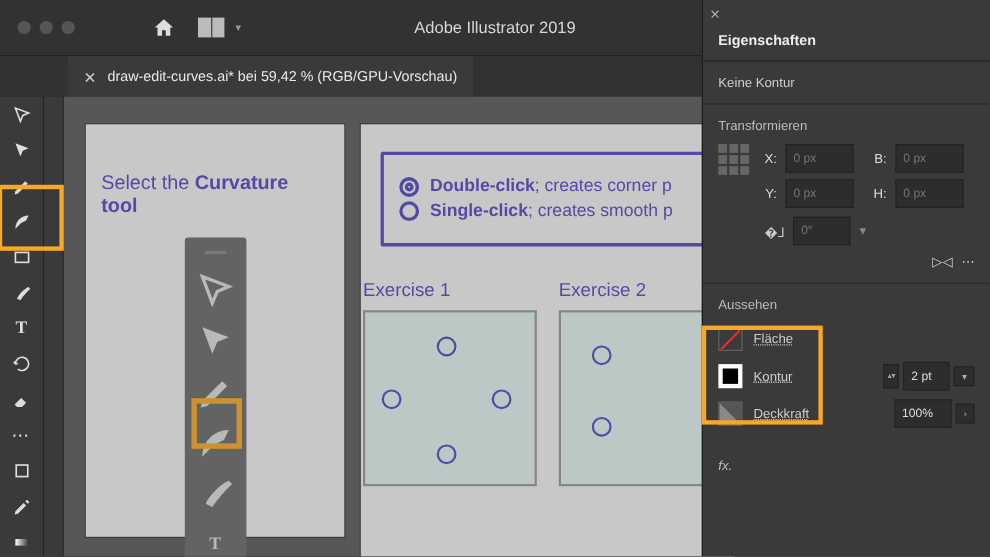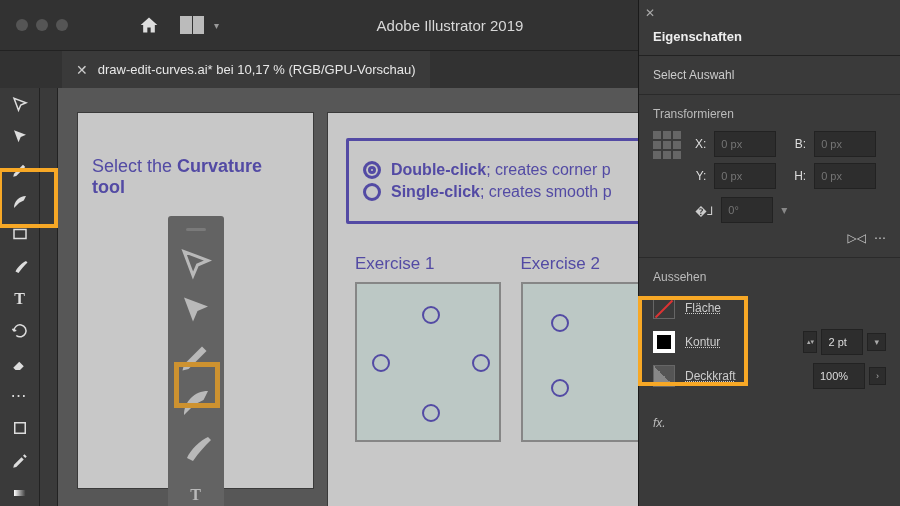--- a/index.html
+++ b/index.html
@@ -43,21 +43,21 @@
   .mini-grip { width: 20px; height: 3px; background: #888; border-radius: 2px; margin-bottom: 6px; }
   .mini-tool { width: 36px; height: 36px; display: flex; align-items: center; justify-content: center; color: #ddd; }
   .mini-hl { position: absolute; border: 5px solid #f7a826; left: 6px; top: 146px; width: 46px; height: 46px; }
 
   
   .info-box { margin: 25px 18px 30px; border: 3px solid #5449c0; padding: 16px 14px; border-radius: 2px; }
   .info-row { display: flex; align-items: center; gap: 10px; color: #5449c0; font-size: 16px; margin: 4px 0; }
   .radio-circle { width: 18px; height: 18px; border: 3px solid #5449c0; border-radius: 50%; flex-shrink: 0; }
   .radio-circle.dbl { box-shadow: inset 0 0 0 2px #f0f0f0, inset 0 0 0 5px #5449c0; }
 
-  .exercises { display: flex; gap: 20px; padding: 0 2px; margin-left: 25px; }
+  .exercises { display: flex; gap: 20px; padding: 0 2px; }
   .ex { flex: 1; }
   .ex-title { color: #5449c0; font-size: 17px; margin-bottom: 8px; }
   .ex-box { border: 2px solid #999; background: #e0f0ec; height: 160px; position: relative; }
   .c { width: 18px; height: 18px; border: 2px solid #5449c0; border-radius: 50%; position: absolute; }
 
   
   .props { position: absolute; right: 0; top: 0; width: 262px; bottom: 0; background: #3a3a3a; border-left: 1px solid #1a1a1a; font-size: 12px; color: #ccc; }
   .props-x { position: absolute; left: 6px; top: 6px; color: #aaa; font-size: 12px; }
   .props-tab { height: 38px; border-bottom: 1px solid #222; display: flex; align-items: center; padding-left: 14px; margin-top: 18px; }
   .props-tab span { color: #eee; font-size: 13px; font-weight: 600; }
@@ -98,21 +98,21 @@
       <div></div>
       <div></div>
     </div>
   <span class="chev">▾</span>
   <div class="app-title">Adobe Illustrator 2019</div>
 </div>
 
 <div class="tabbar">
   <div class="tab-doc">
     <span class="tab-close">✕</span>
-    <span>draw-edit-curves.ai* bei 10,17 % (RGB/GPU-Vorschau)</span>
+    <span>draw-edit-curves.ai* bei 59,42 % (RGB/GPU-Vorschau)</span>
   </div>
 </div>
 
 <div class="toolbar">
   <div class="tool">
       <svg viewBox="0 0 24 24" fill="none" stroke="#ddd" stroke-width="2">
         <path d="M4 3l6 16 3-7 7-3z"></path>
       </svg>
     </div>
   <div class="tool">
@@ -254,21 +254,21 @@
   <div class="dimmer"></div>
 </div>
 
 <div class="props">
   <span class="props-x">✕</span>
   <div class="props-tab">
       <span>Eigenschaften</span>
     </div>
 
   <div class="section">
-    <div>Select Auswahl</div>
+    <div>Keine Kontur</div>
   </div>
 
   <div class="section">
     <div class="section-h">Transformieren</div>
     <div style="display:flex;align-items:flex-start;gap:8px">
       <div class="refpt">
         <div></div>
           <div></div>
           <div></div>
           <div></div>

